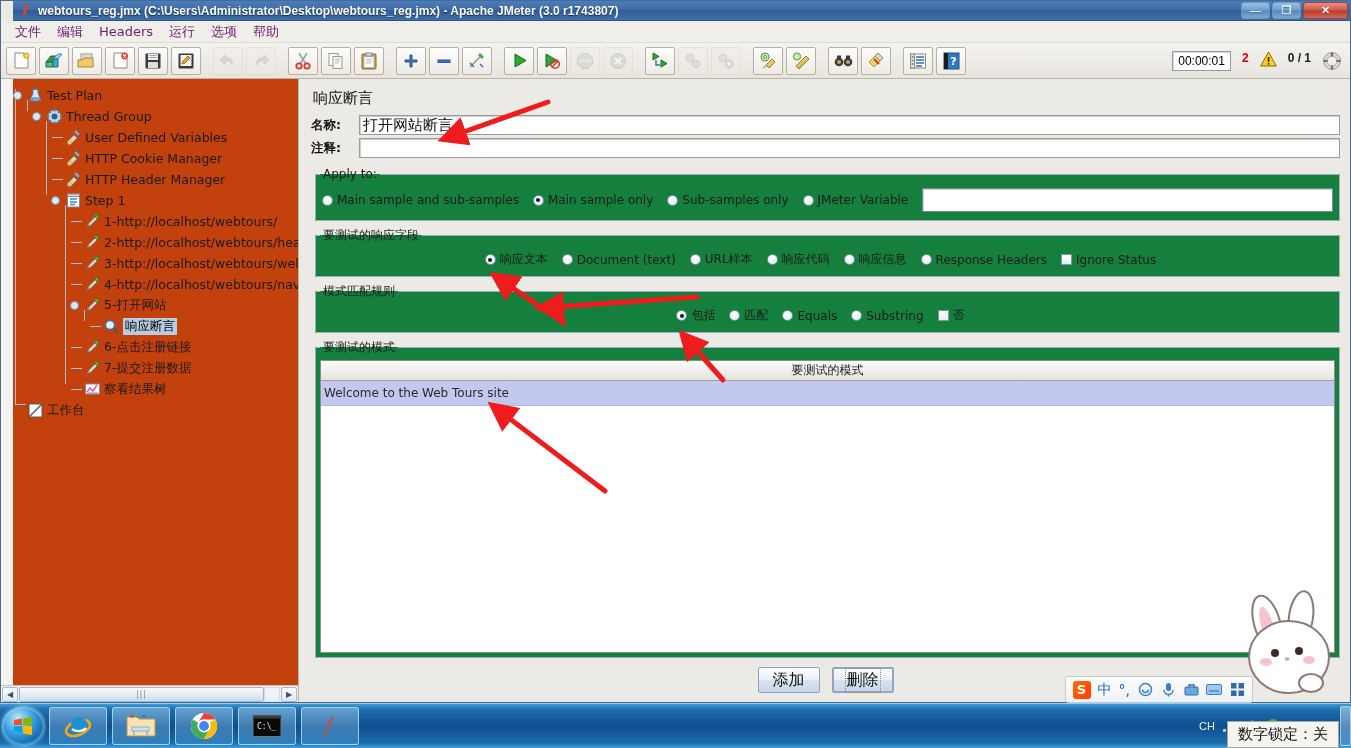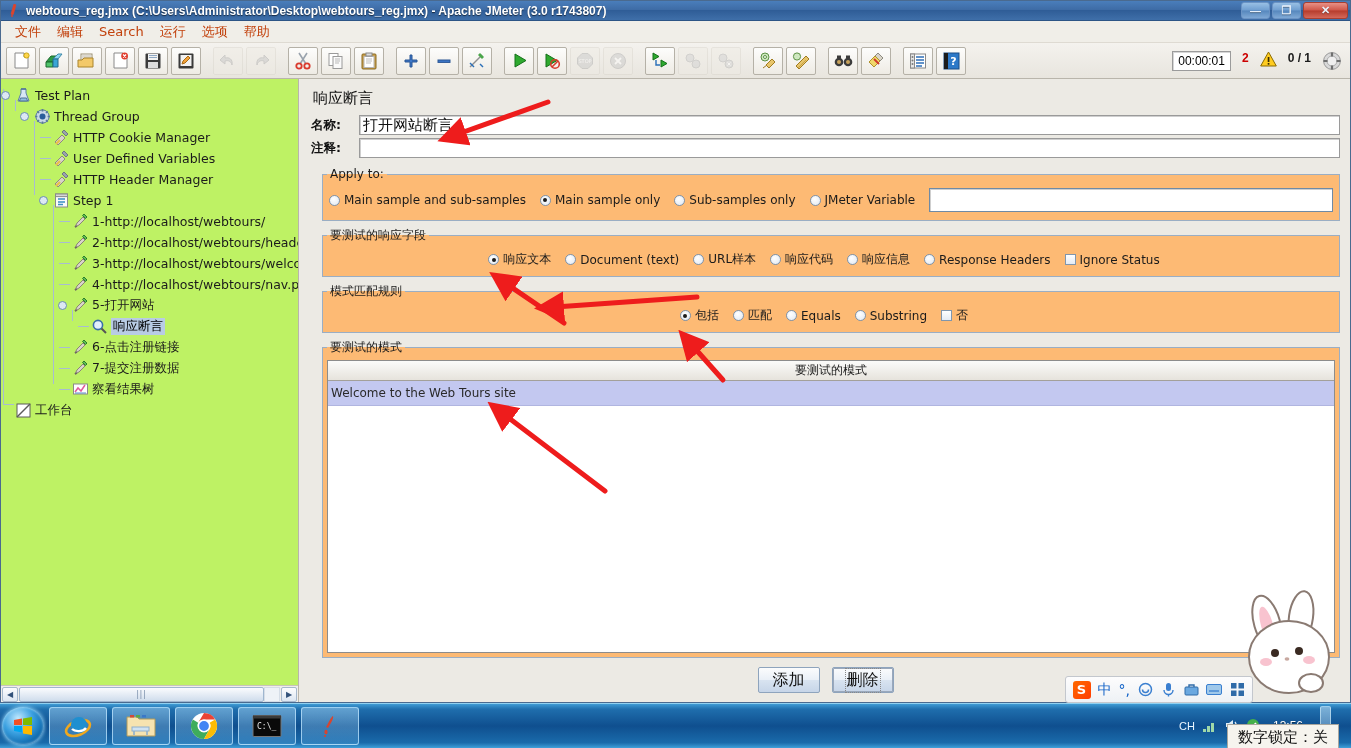--- a/index.html
+++ b/index.html
@@ -21,20 +21,21 @@
     display:flex; flex-direction:column;
   }
 
   
   #titlebar {
     height:20px; flex:0 0 20px;
     background:linear-gradient(to bottom,#4a7ebb 0%,#3e6ca6 45%,#2f5d97 50%,#3f6fa9 100%);
     display:flex; align-items:center;
     border-bottom:1px solid #2c5485;
     position:relative;
+    margin-left:12px;
   }
   #titlebar .tb-icon {
     width:16px; height:16px; margin:0 4px 0 5px;
     position:relative; flex:0 0 16px;
   }
   #titlebar .tb-icon::before {
     content:""; position:absolute; left:6px; top:1px;
     width:3px; height:11px; background:#d8452f;
     transform:rotate(16deg); border-radius:1px;
   }
@@ -61,21 +62,21 @@
     border-color:#a93f30;
   }
 
   
   #menubar {
     height:22px; flex:0 0 22px; display:flex; align-items:center;
     background:#f0eee8; padding-left:6px;
     border-bottom:1px solid #dedad2;
   }
   .menu-item {
-    padding:2px 8px; font-size:13px; color:#c2410c;
+    padding:2px 8px; font-size:13px; color:#701a75;
     font-family:"DejaVu Sans", sans-serif;
   }
 
   
   #toolbar {
     height:36px; flex:0 0 36px;
     background:linear-gradient(to bottom,#f4f2ee,#e8e5de);
     border-bottom:1px solid #b9b5ab;
     display:flex; align-items:center; padding-left:5px; position:relative;
   }
@@ -106,21 +107,21 @@
   
   #split { flex:1 1 auto; display:flex; min-height:0; background:#eceae4; }
 
   
   #tree-panel {
     width:298px; flex:0 0 298px; display:flex; flex-direction:column;
     background:#f4f3ef; border-right:1px solid #b9b5ab;
   }
   #tree-scroll {
     flex:1 1 auto; overflow:hidden; position:relative;
-    background:#bef264; padding:6px 0 0 6px;
+    background:#c2410c; padding:6px 0 0 6px;margin-left:12px;
   }
   .tree-row {
     display:flex; align-items:center; height:21px; position:relative;
     font-size:12.5px; color:#1b1b1b; white-space:nowrap;
     font-family:"DejaVu Sans", sans-serif;
   }
   .tree-row .lbl { margin-left:3px; }
   .tree-row.sel .lbl { background:#b8cce4; color:#000; padding:0 2px; }
   .knob {
     width:9px;height:9px;border:1.3px solid #6b8cb0;border-radius:50%;
@@ -167,22 +168,22 @@
     font-family:"DejaVu Sans", sans-serif;
   }
   .text-input {
     flex:1 1 auto; height:20px; background:#fff;
     border:1px solid #9a9a9a; box-shadow:inset 1px 1px 0 #cfcfcf;
     font-size:15px; color:#111; padding:1px 3px; line-height:17px;
     font-family:"DejaVu Sans", sans-serif; white-space:nowrap; overflow:hidden;
   }
 
   fieldset.grp {
-    border:1px solid #9aaec4; margin:6px 0 0 11px; padding:0;
-    background:#fdba74;
+    border:1px solid #9aaec4; margin:6px 0 0 4px; padding:0;
+    background:#15803d;
   }
   fieldset.grp > legend {
     font-size:12px; color:#1b1b1b; padding:0 3px; margin-left:4px;
     font-family:"DejaVu Sans", sans-serif;
   }
   .grp-inner { padding:7px 6px 8px 6px; display:flex; align-items:center; }
   .grp-inner.center { justify-content:center; }
 
   .radio {
     display:flex; align-items:center; margin-right:14px;
@@ -278,22 +279,22 @@
     box-shadow:0 0 4px #9fe0ff, inset 0 0 3px #cdefff;
     display:flex;align-items:center;justify-content:center; flex:0 0 42px;
   }
   .tbtask {
     width:58px;height:38px;margin-left:5px;flex:0 0 58px;
     border:1px solid rgba(190,230,255,.75); border-radius:3px;
     background:linear-gradient(to bottom,rgba(190,230,255,.42),rgba(90,170,225,.30));
     display:flex;align-items:center;justify-content:center;
   }
   #tray {
-    margin-left:auto; display:flex; align-items:center; height:45px;
-    padding-right:20px; gap:7px; position:relative;
+    margin-left:auto; display:flex; align-items:center; height:39px;
+    padding-right:0; gap:7px; position:relative;
   }
   .tray-txt { color:#eaf6ff; font-size:11px; font-family:"Liberation Sans", sans-serif; }
   #clock {
     color:#fff;font-size:12px;text-align:center;line-height:14px;
     text-shadow:0 1px 1px rgba(0,0,0,.5); padding:0 6px;
   }
   #show-desktop {
     width:11px;height:40px;margin-left:4px;
     background:linear-gradient(to bottom,rgba(215,240,255,.5),rgba(140,200,240,.35));
     border:1px solid rgba(220,245,255,.55); border-radius:2px;
@@ -333,21 +334,21 @@
     <div id="win-buttons">
       <div class="win-btn">—</div>
       <div class="win-btn">❐</div>
       <div class="win-btn close">✕</div>
     </div>
   </div>
 
   <div id="menubar">
     <div class="menu-item">文件</div>
     <div class="menu-item">编辑</div>
-    <div class="menu-item">Search</div>
+    <div class="menu-item">Headers</div>
     <div class="menu-item">运行</div>
     <div class="menu-item">选项</div>
     <div class="menu-item">帮助</div>
   </div>
 
   <div id="toolbar">
 
     <div class="tb-btn">
       <svg width="19" height="19" viewBox="0 0 19 19">
         <path d="M3 2h9l4 4v11H3z" fill="#fff" stroke="#8a8a8a"></path>
@@ -609,32 +610,32 @@
           </div>
           <div class="tree-row" style="padding-left: 46px;">
             <div class="hline" style="left: 33px; top: 10px; width: 11px;"></div>
             <span class="t-ico">
               <svg width="17" height="17" viewBox="0 0 17 17">
                 <path d="M2 13l7-7 3 3-7 7z" fill="#d8d4c8" stroke="#8d8a80"></path>
                 <path d="M9 3l4 4 2-2-4-4z" fill="#9aa3ad" stroke="#6f7780"></path>
                 <path d="M3 15l4-4" stroke="#e8c14a" stroke-width="2.4"></path>
               </svg>
             </span>
-            <span class="lbl">HTTP Cookie Manager</span>
+            <span class="lbl">User Defined Variables</span>
           </div>
           <div class="tree-row" style="padding-left: 46px;">
             <div class="hline" style="left: 33px; top: 10px; width: 11px;"></div>
             <span class="t-ico">
               <svg width="17" height="17" viewBox="0 0 17 17">
                 <path d="M2 13l7-7 3 3-7 7z" fill="#d8d4c8" stroke="#8d8a80"></path>
                 <path d="M9 3l4 4 2-2-4-4z" fill="#9aa3ad" stroke="#6f7780"></path>
                 <path d="M3 15l4-4" stroke="#e8c14a" stroke-width="2.4"></path>
               </svg>
             </span>
-            <span class="lbl">User Defined Variables</span>
+            <span class="lbl">HTTP Cookie Manager</span>
           </div>
           <div class="tree-row" style="padding-left: 46px;">
             <div class="hline" style="left: 33px; top: 10px; width: 11px;"></div>
             <span class="t-ico">
               <svg width="17" height="17" viewBox="0 0 17 17">
                 <path d="M2 13l7-7 3 3-7 7z" fill="#d8d4c8" stroke="#8d8a80"></path>
                 <path d="M9 3l4 4 2-2-4-4z" fill="#9aa3ad" stroke="#6f7780"></path>
                 <path d="M3 15l4-4" stroke="#e8c14a" stroke-width="2.4"></path>
               </svg>
             </span>

